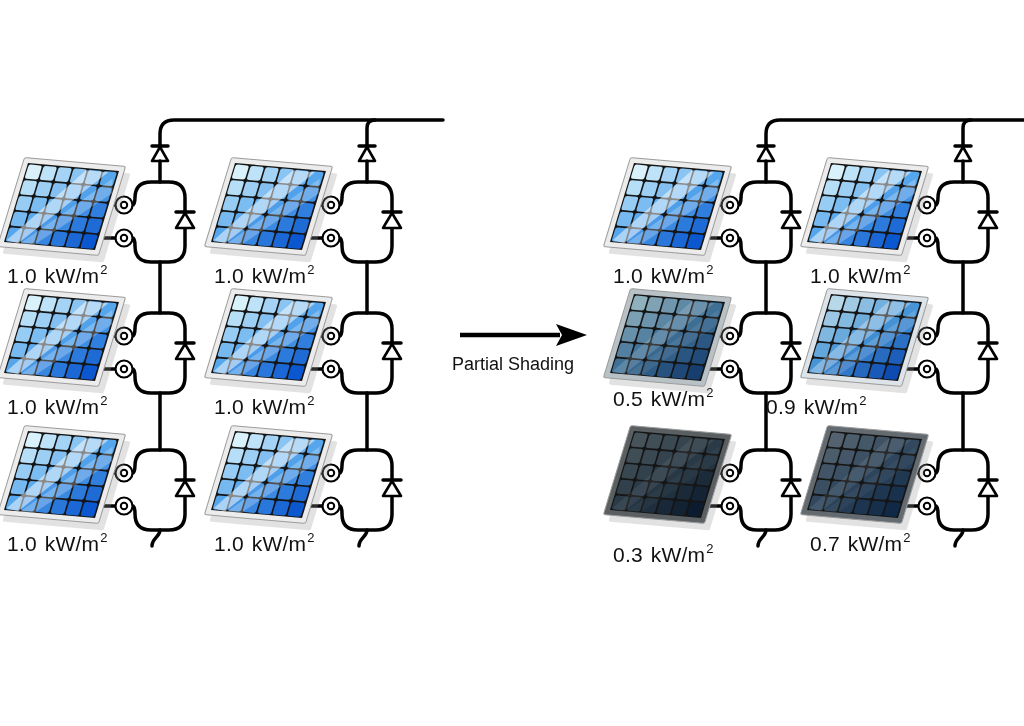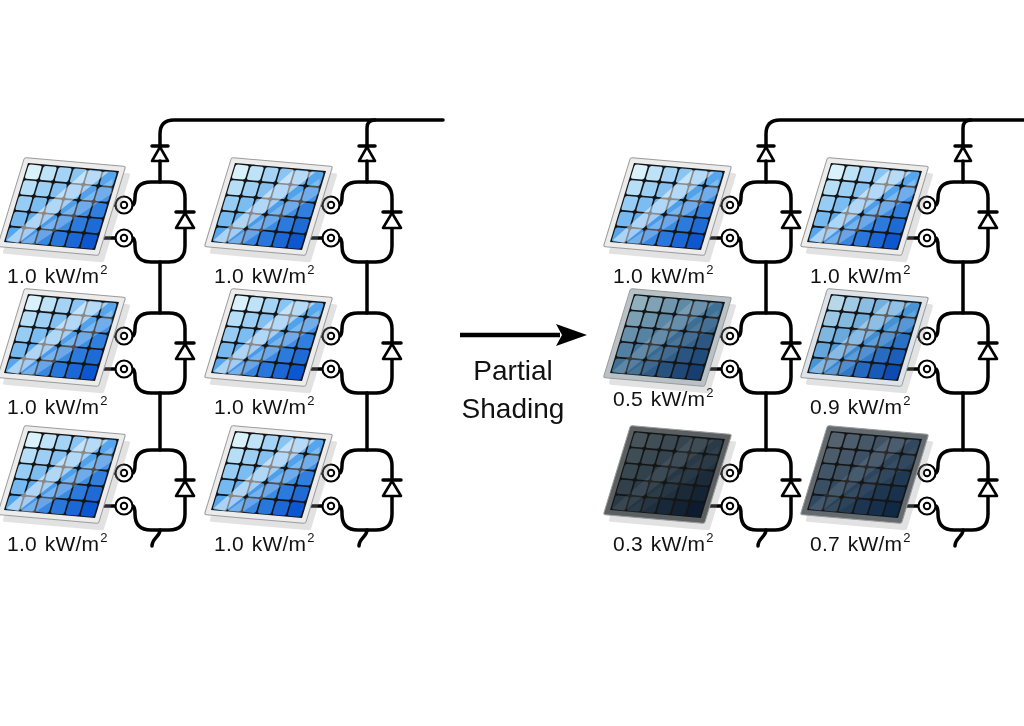--- a/index.html
+++ b/index.html
@@ -3,21 +3,21 @@
 <meta charset="utf-8">
 <style>
   html,body{margin:0;padding:0;background:#fff;}
   .canvas{position:relative;width:1024px;height:726px;background:#ffffff;overflow:hidden;
           font-family:"Liberation Sans",sans-serif;}
   #circuit-svg{position:absolute;left:0;top:0;}
   .irr-label{position:absolute;font-size:21px;color:#111;white-space:nowrap;letter-spacing:0.2px;}
   .irr-label .val{margin-right:8px;}
   .irr-label sup{font-size:13px;position:relative;top:-1px;left:1px;}
   .arrow-label{position:absolute;left:425px;top:352px;width:176px;text-align:center;
-               font-size:28px;line-height:1.35;color:#111;}
+               font-size:18px;line-height:1.35;color:#111;}
 </style>
 </head>
 <body>
 
 <div class="canvas">
 
   <svg id="circuit-svg" width="1024" height="726" viewBox="0 0 1024 726">
       <g stroke="#000000" stroke-width="3.5" fill="none" stroke-linecap="round" stroke-linejoin="round">
         <path d="M160 148 V134 Q160 120 174 120 H443"></path>
         <path d="M367 148 V128 Q367 120 375 120"></path>
@@ -657,20 +657,20 @@
   <div class="irr-label" style="left:7px;top:263px;"><span class="val">1.0</span><span>kW/m</span><sup>2</sup></div>
   <div class="irr-label" style="left:214px;top:263px;"><span class="val">1.0</span><span>kW/m</span><sup>2</sup></div>
   <div class="irr-label" style="left:7px;top:394px;"><span class="val">1.0</span><span>kW/m</span><sup>2</sup></div>
   <div class="irr-label" style="left:214px;top:394px;"><span class="val">1.0</span><span>kW/m</span><sup>2</sup></div>
   <div class="irr-label" style="left:7px;top:531px;"><span class="val">1.0</span><span>kW/m</span><sup>2</sup></div>
   <div class="irr-label" style="left:214px;top:531px;"><span class="val">1.0</span><span>kW/m</span><sup>2</sup></div>
 
   <div class="irr-label" style="left:613px;top:263px;"><span class="val">1.0</span><span>kW/m</span><sup>2</sup></div>
   <div class="irr-label" style="left:810px;top:263px;"><span class="val">1.0</span><span>kW/m</span><sup>2</sup></div>
   <div class="irr-label" style="left:613px;top:386px;"><span class="val">0.5</span><span>kW/m</span><sup>2</sup></div>
-  <div class="irr-label" style="left:810px;top:394px;"><span class="val">0.9</span><span>kW/m</span><sup>2</sup></div>
-  <div class="irr-label" style="left:613px;top:531px;"><span class="val">0.3</span><span>kW/m</span><sup>2</sup></div>
+  <div class="irr-label" style="left:766px;top:394px;"><span class="val">0.9</span><span>kW/m</span><sup>2</sup></div>
+  <div class="irr-label" style="left:613px;top:542px;"><span class="val">0.3</span><span>kW/m</span><sup>2</sup></div>
   <div class="irr-label" style="left:810px;top:531px;"><span class="val">0.7</span><span>kW/m</span><sup>2</sup></div>
 
   <div class="arrow-label">
     <div>Partial Shading</div>
   </div>
 </div>
 
 </body></html>

